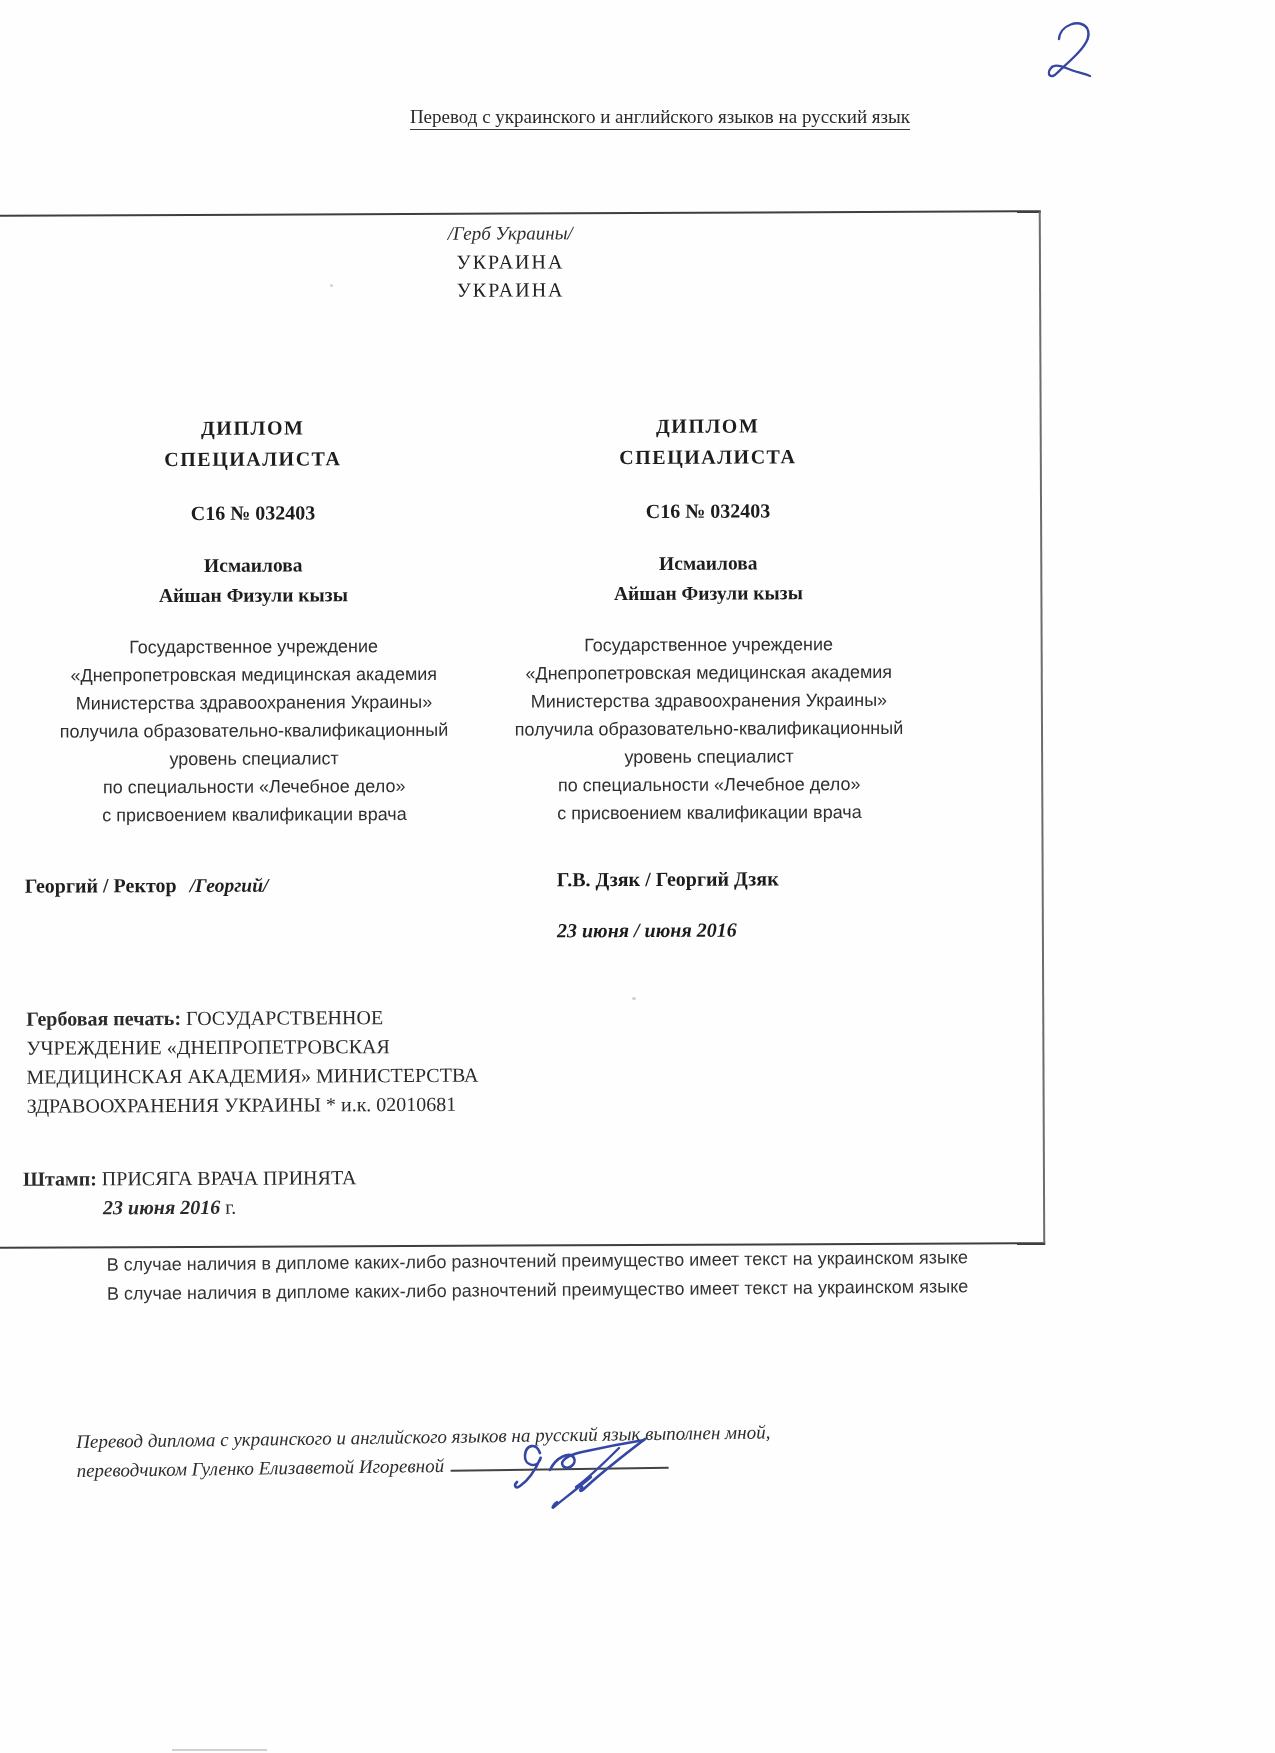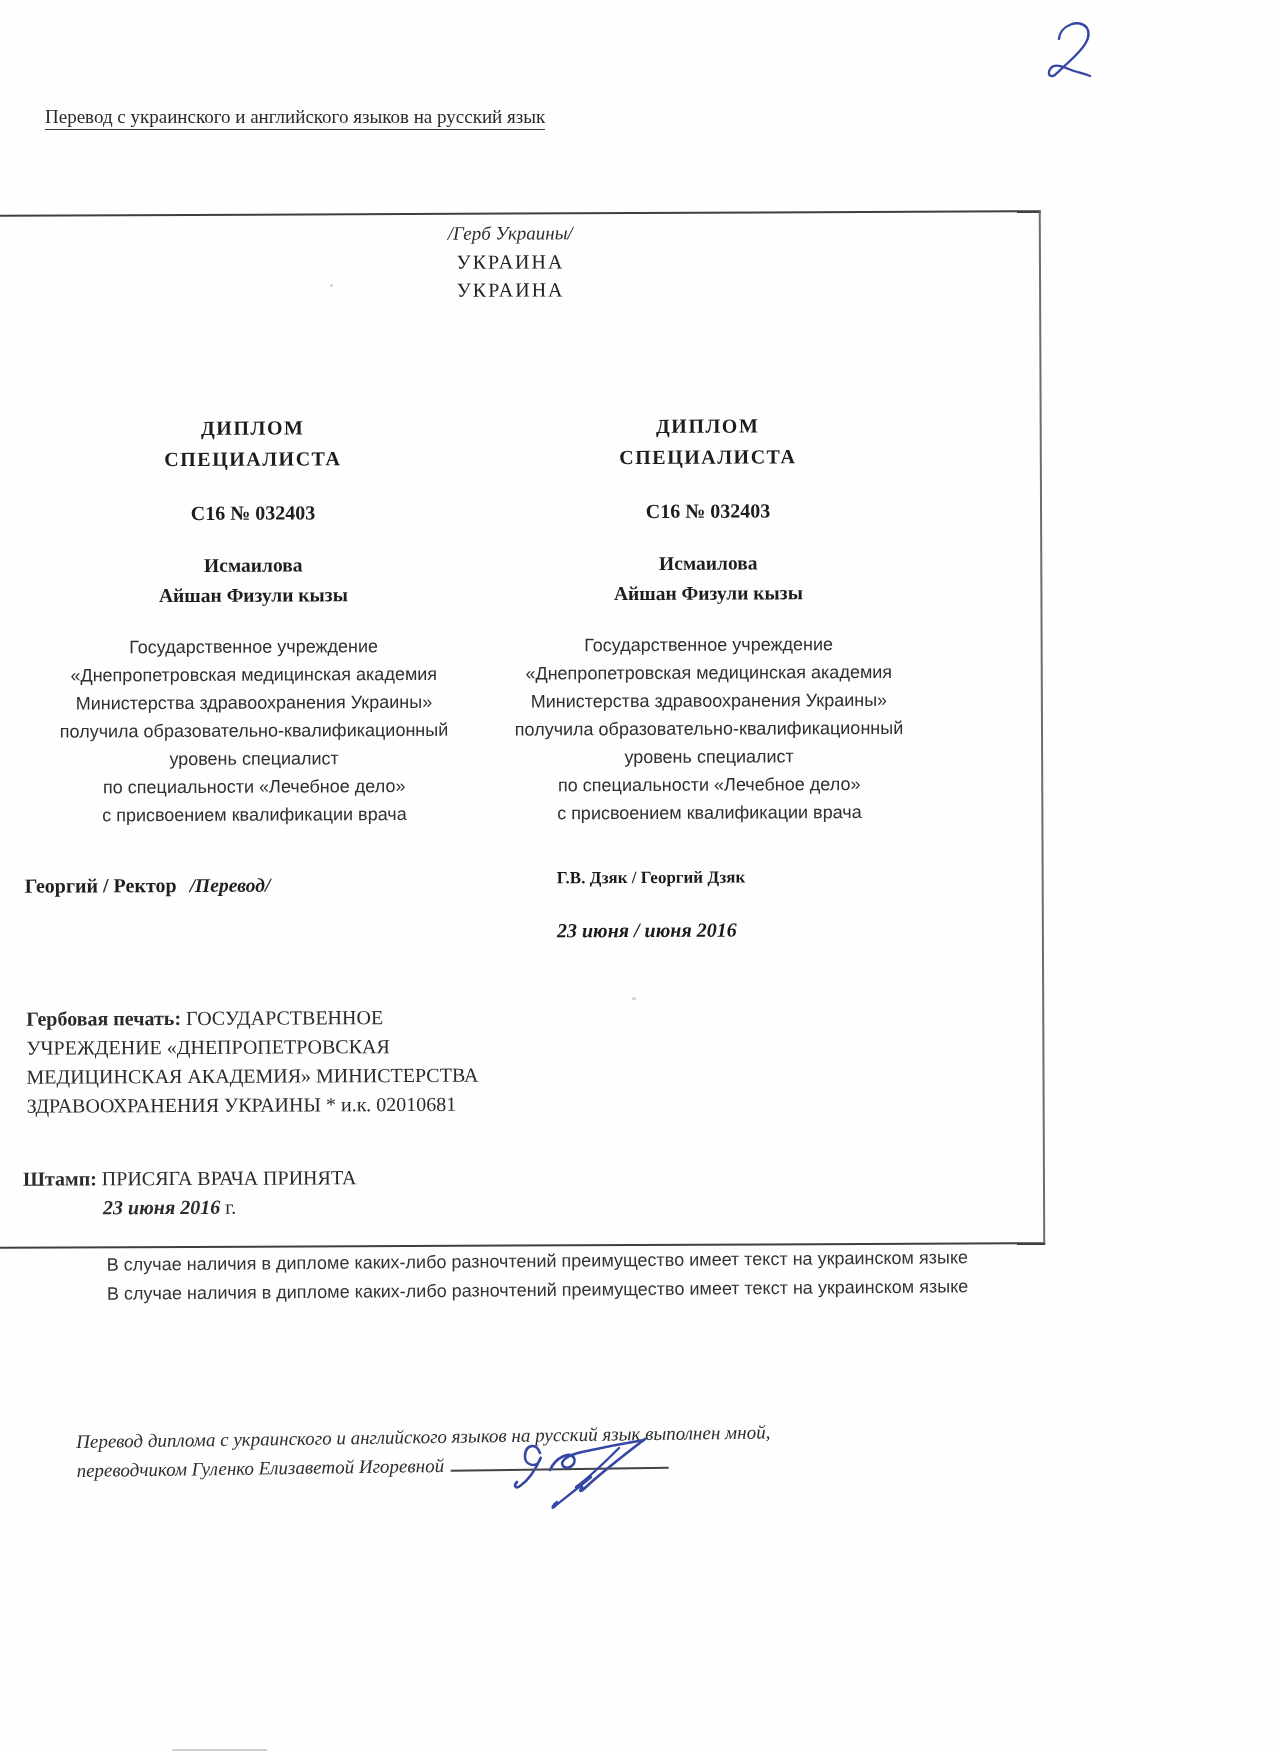--- a/index.html
+++ b/index.html
@@ -7,21 +7,21 @@
     position:relative;width:1275px;height:1753px;background:#fefefe;
     overflow:hidden;color:#242424;
     font-family:"Liberation Serif","DejaVu Serif",serif;
   }
   .abs{position:absolute;}
   .b{font-weight:bold;}
   .i{font-style:italic;text-align:right;}
 
   
   .trans-header{
-    left:45px;top:106px;width:1230px;text-align:left;
+    left:45px;top:106px;width:1230px;text-align:center;
     font-size:19px;color:#2a2a2a;
   }
   .trans-header span{border-bottom:1.5px solid #3a3a3a;padding-bottom:2px;}
 
   
   .doc-box{
     left:-16px;top:213px;width:1057px;height:1030px;
     border-top:2px solid #3f3f3f;border-right:2px solid #6d6d6d;border-bottom:2px solid #3f3f3f;
     transform:rotate(-0.25deg);transform-origin:40% 50%;
   }
@@ -35,21 +35,21 @@
   .col .title{font-weight:bold;font-size:20px;line-height:31px;letter-spacing:1.5px;color:#1d1d1d;}
   .col .serial{font-weight:bold;font-size:20px;margin-top:27px;color:#1d1d1d;}
   .col .name{font-weight:bold;font-size:19.5px;line-height:30px;margin-top:26px;color:#1d1d1d;}
   .col .body{
     font-family:"Liberation Sans","DejaVu Sans",sans-serif;
     font-size:18px;line-height:28px;margin-top:22px;white-space:pre-line;color:#2f2f2f;
   }
 
   .rector-line{left:40px;top:658px;font-size:20px;font-weight:bold;white-space:nowrap;color:#1f1f1f;}
   .rector-line .sig{font-style:italic;margin-left:8px;font-size:19.5px;}
-  .dziak-line{left:572px;top:654px;font-size:17px;font-weight:bold;white-space:nowrap;color:#1b1b1b;}
+  .dziak-line{left:572px;top:654px;font-size:20px;font-weight:bold;white-space:nowrap;color:#1b1b1b;}
   .date-line{left:572px;top:705px;font-size:20px;font-weight:bold;white-space:nowrap;color:#1b1b1b;font-style:italic;}
 
   .seal-block{left:41px;top:788px;width:458px;font-size:20px;line-height:29px;color:#2b2b2b;}
   .stamp-block{left:37px;top:948px;font-size:20px;line-height:29px;color:#2b2b2b;white-space:nowrap;}
   .stamp-line2{margin-left:80px;}
 
   .disclaimer{
     left:40px;top:1247px;width:995px;text-align:center;
     font-family:"Liberation Sans","DejaVu Sans",sans-serif;
     font-size:18px;line-height:28.5px;color:#333;white-space:nowrap;
@@ -126,21 +126,21 @@
 «Днепропетровская медицинская академия
 Министерства здравоохранения Украины»
 получила образовательно-квалификационный
 уровень специалист
 по специальности «Лечебное дело»
 с присвоением квалификации врача</div>
     </div>
 
     <div class="abs rector-line">
       <span>Георгий / Ректор</span>
-      <span class="sig">/Перевод/</span>
+      <span class="sig">/Георгий/</span>
     </div>
 
     <div class="abs dziak-line">Г.В. Дзяк / Георгий Дзяк</div>
     <div class="abs date-line">23 июня / июня 2016</div>
 
     <div class="abs seal-block">
       <span class="b">Гербовая печать:</span>
       <span>ГОСУДАРСТВЕННОЕ УЧРЕЖДЕНИЕ «ДНЕПРОПЕТРОВСКАЯ МЕДИЦИНСКАЯ АКАДЕМИЯ» МИНИСТЕРСТВА ЗДРАВООХРАНЕНИЯ УКРАИНЫ * и.к. 02010681</span>
     </div>
 

